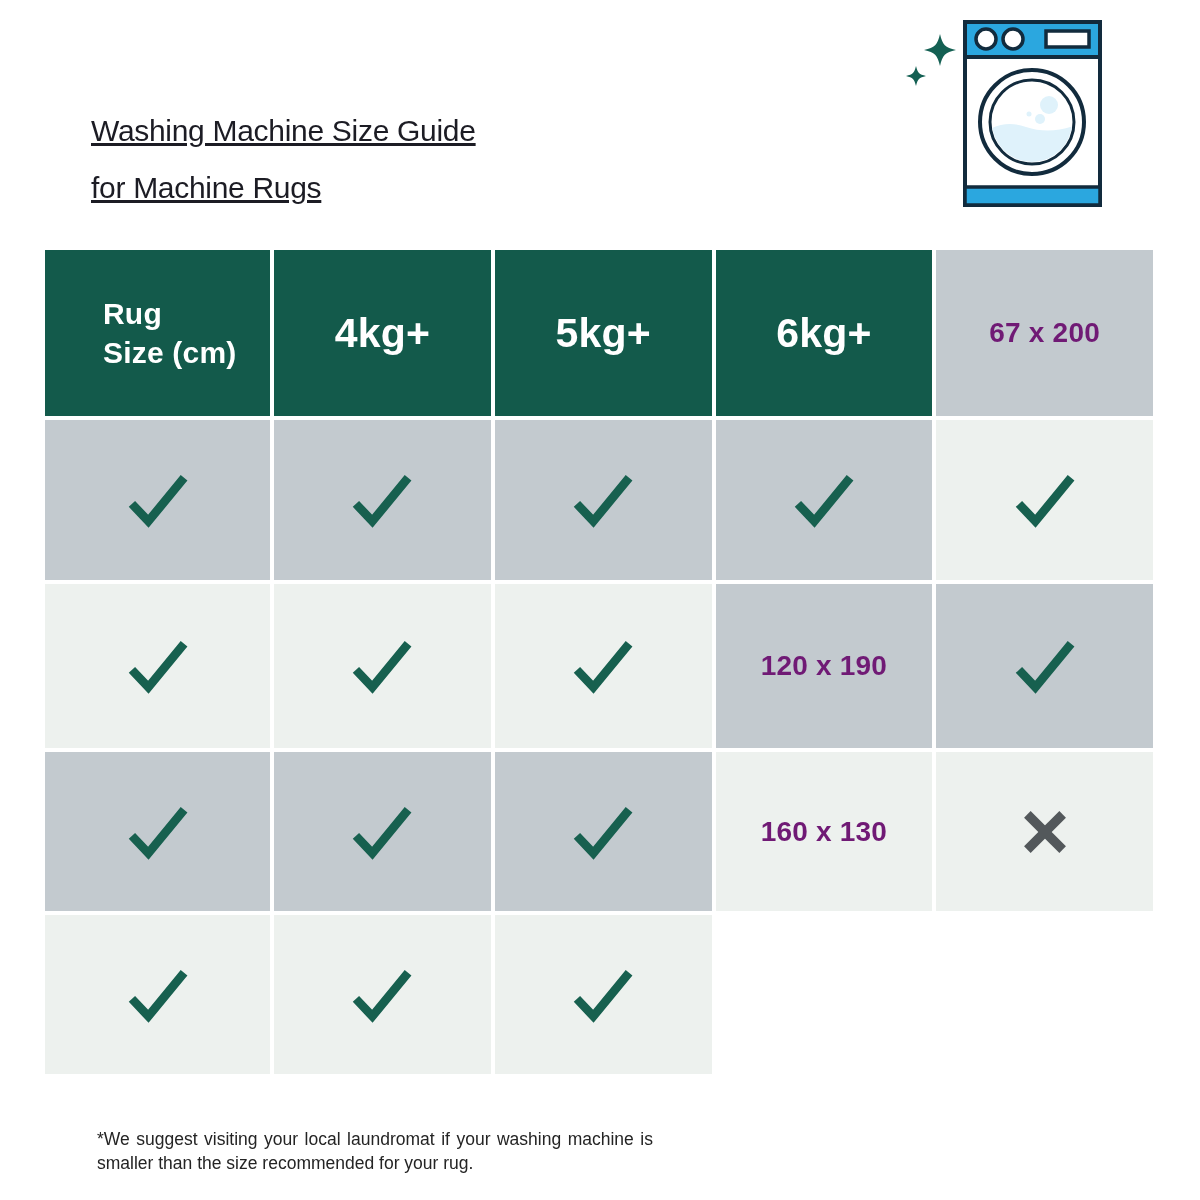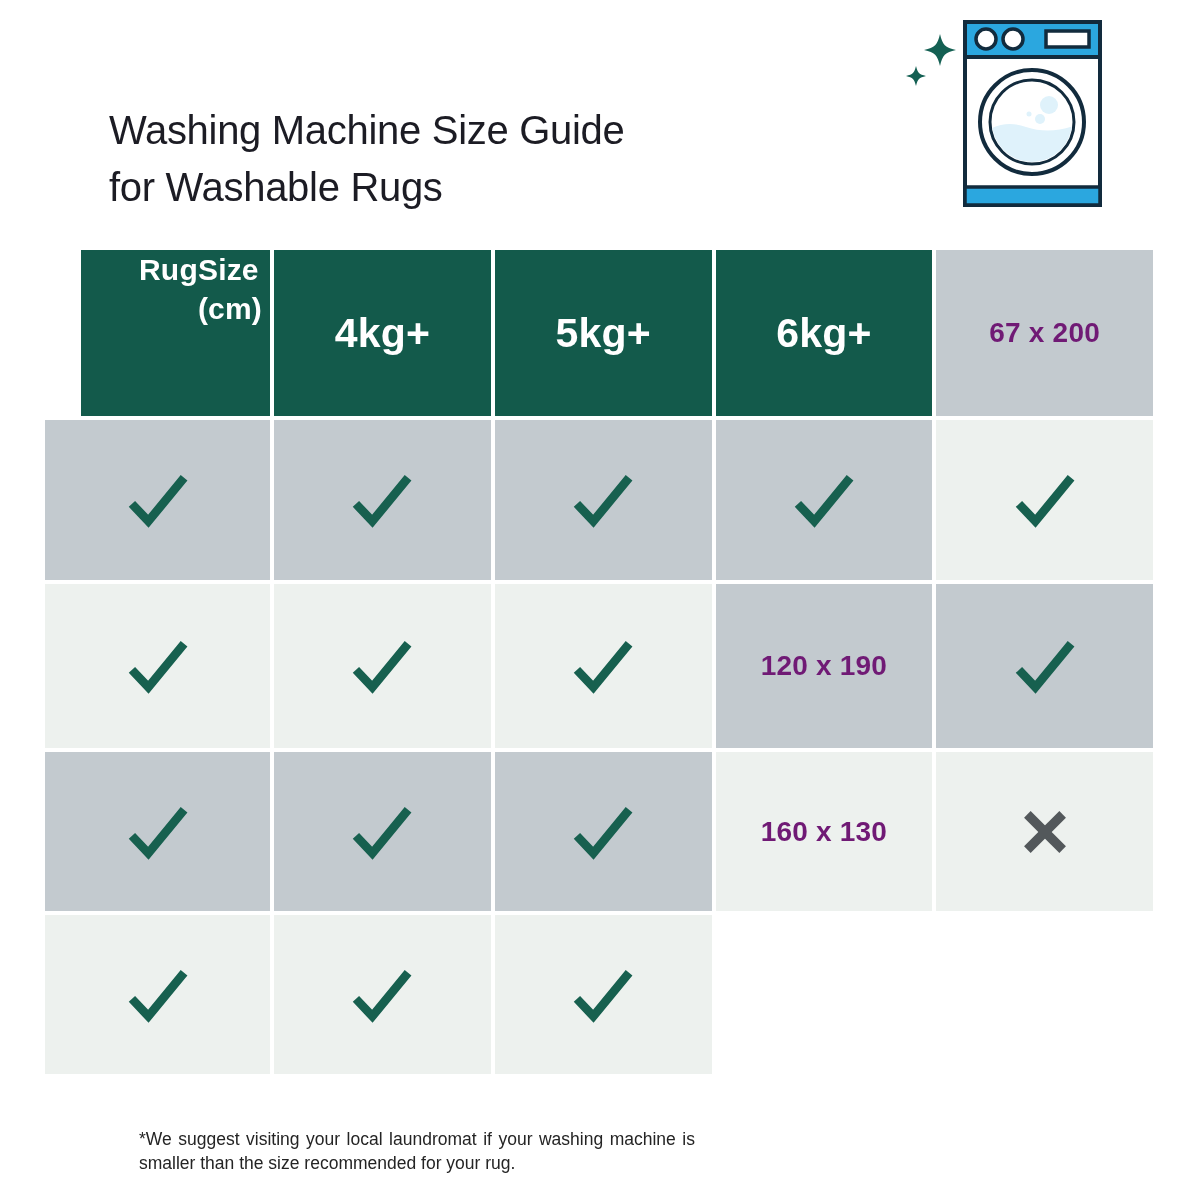--- a/index.html
+++ b/index.html
@@ -3,71 +3,70 @@
 <meta charset="utf-8">
 <style>
   html,body { margin:0; padding:0; background:#ffffff; }
   .canvas {
     position:relative; width:1200px; height:1200px; background:#ffffff;
     font-family:"Liberation Sans", sans-serif; overflow:hidden;
   }
 
   
   .title {
-    position:absolute; left:109px; top:102px;
-    font-size:40px; line-height:57px; font-weight:400;
-    color:var(--title-text,#1c1c24); letter-spacing:-0.3px;
+    position:absolute; left:91px; top:102px;
+    font-size:30px; line-height:57px; font-weight:400;
+    color:var(--title-text,#1c1c24); letter-spacing:-0.3px;text-decoration:underline;
   }
 
   
   .illustration { position:absolute; left:888px; top:8px; width:232px; height:222px; }
 
   
   .size-table {
     position:absolute; left:45px; top:250px; width:1108px;
     display:grid;
     grid-template-columns:225px 1fr 1fr 1fr 1fr;
     grid-template-rows:166px 160px 164px 159px 159px;
     gap:4px; background:#ffffff;
   }
   .th {
     background:var(--header-green,#135A4B); color:#ffffff;
     display:flex; align-items:center; justify-content:center;
     font-weight:700; font-size:41px; letter-spacing:0.2px;
   }
   .th.rug-size {
     justify-content:flex-start; padding-left:58px;
-    font-size:30px; line-height:39px; 
-    align-items:flex-start; justify-content:center;margin-left:36px;
+    font-size:30px; line-height:39px; flex-direction:column;
+    align-items:flex-start; justify-content:center;
   }
   .td {
     display:flex; align-items:center; justify-content:center;
   }
   .row-gray  { background:var(--row-gray,#C3CACF); }
   .row-light { background:var(--row-light,#EDF1EE); }
   .size-label { font-weight:700; font-size:28px; color:#701a75; letter-spacing:0.2px; }
   .mark.check { color:var(--check-green,#17604F); }
   .mark.cross { color:var(--cross-gray,#53585B); }
 
   
   .footnote {
     position:absolute; left:97px; top:1127px; width:556px;
     font-size:17.5px; line-height:24px; color:#242424;
     text-align:justify;
-    margin-left:42px;
   }
 </style>
 </head>
 <body>
 
 <div class="canvas">
 
   <div class="title">
     <div>Washing Machine Size Guide</div>
-    <div>for Washable Rugs</div>
+    <div>for Machine Rugs</div>
   </div>
 
   <div class="illustration">
     <svg width="232" height="222" viewBox="0 0 232 222" aria-hidden="true">
 
       <path fill="var(--sparkle-teal,#146053)" d="M52,26 C54.6,37 57,39.4 68,42 C57,44.6 54.6,47 52,58 C49.4,47 47,44.6 36,42 C47,39.4 49.4,37 52,26 Z"></path>
       <path fill="var(--sparkle-teal,#146053)" d="M28,58 C29.7,65 31,66.3 38,68 C31,69.7 29.7,71 28,78 C26.3,71 25,69.7 18,68 C25,66.3 26.3,65 28,58 Z"></path>
 
       <rect x="77" y="14" width="135" height="183" fill="#ffffff" stroke="var(--outline-navy,#122B3D)" stroke-width="4"></rect>
 

